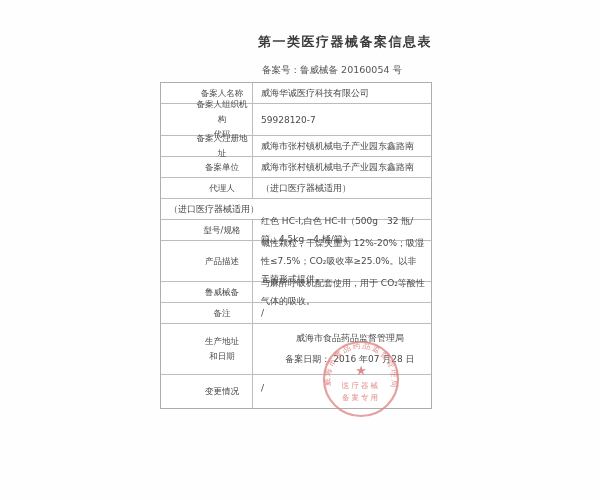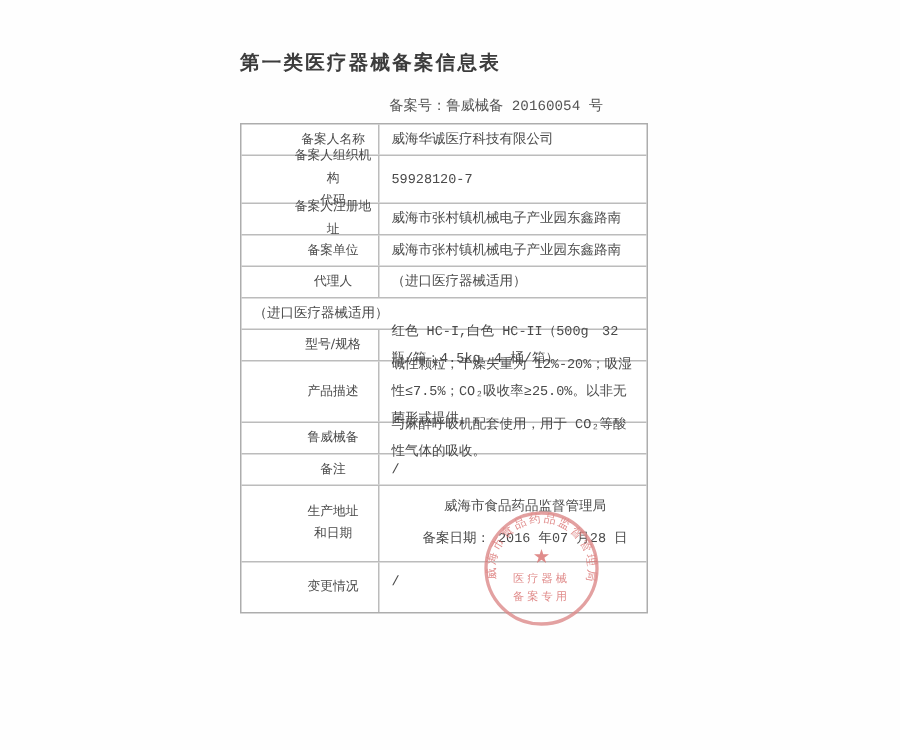--- a/index.html
+++ b/index.html
@@ -3,28 +3,28 @@
 <meta charset="utf-8">
 <style>
   * { margin: 0; padding: 0; box-sizing: border-box; }
   html, body { width: 600px; height: 500px; background: #ffffff; overflow: hidden; }
   body { font-family: "DejaVu Sans", "Liberation Sans", sans-serif; color: #4f4f4f; position: relative; }
 
   .page { position: absolute; inset: 0; background: #fefefe; }
 
   .doc-title {
     position: absolute; left: 160px; top: 33px; width: 272px;
-    text-align: left; font-size: 13px; font-weight: bold;
+    text-align: right; font-size: 13px; font-weight: bold;
     color: #3c3c3c; letter-spacing: 1.5px;
   }
 
   .record-no {
     position: absolute; left: 160px; top: 64px; width: 272px;
     text-align: right; padding-right: 30px;
-    font-size: 9.5px; color: #555; font-family: Liberation Mono, monospace;
+    font-size: 9.5px; color: #555;
   }
 
   .info-table {
     position: absolute; left: 160px; top: 82px; width: 272px;
     border: 1px solid #adadad; background: #fff;
   }
   .row { display: flex; border-bottom: 1px solid #bcbcbc; }
   .row:last-child { border-bottom: none; }
   .cell-label {
     width: 61px; border-right: 1px solid #bcbcbc;
@@ -32,21 +32,20 @@
     text-align: center; white-space: pre-line;
     font-size: 8.5px; line-height: 15px; color: #4a4a4a;
     padding: 1px 2px;
     margin-left: 31px;
   }
   .cell-value {
     flex: 1; display: flex; align-items: center;
     padding: 2px 6px 2px 8px;
     font-size: 9px; line-height: 18px; color: #4a4a4a;
     white-space: pre-line;
-    font-family: Liberation Mono, monospace;
   }
   .cell-value.center { justify-content: center; text-align: center; padding-left: 22px; line-height: 21px; }
 
   .stamp {
     position: absolute; left: 306px; top: 324px; width: 110px; height: 110px;
     opacity: 0.8; pointer-events: none;
   }
 </style>
 </head>
 <body>

